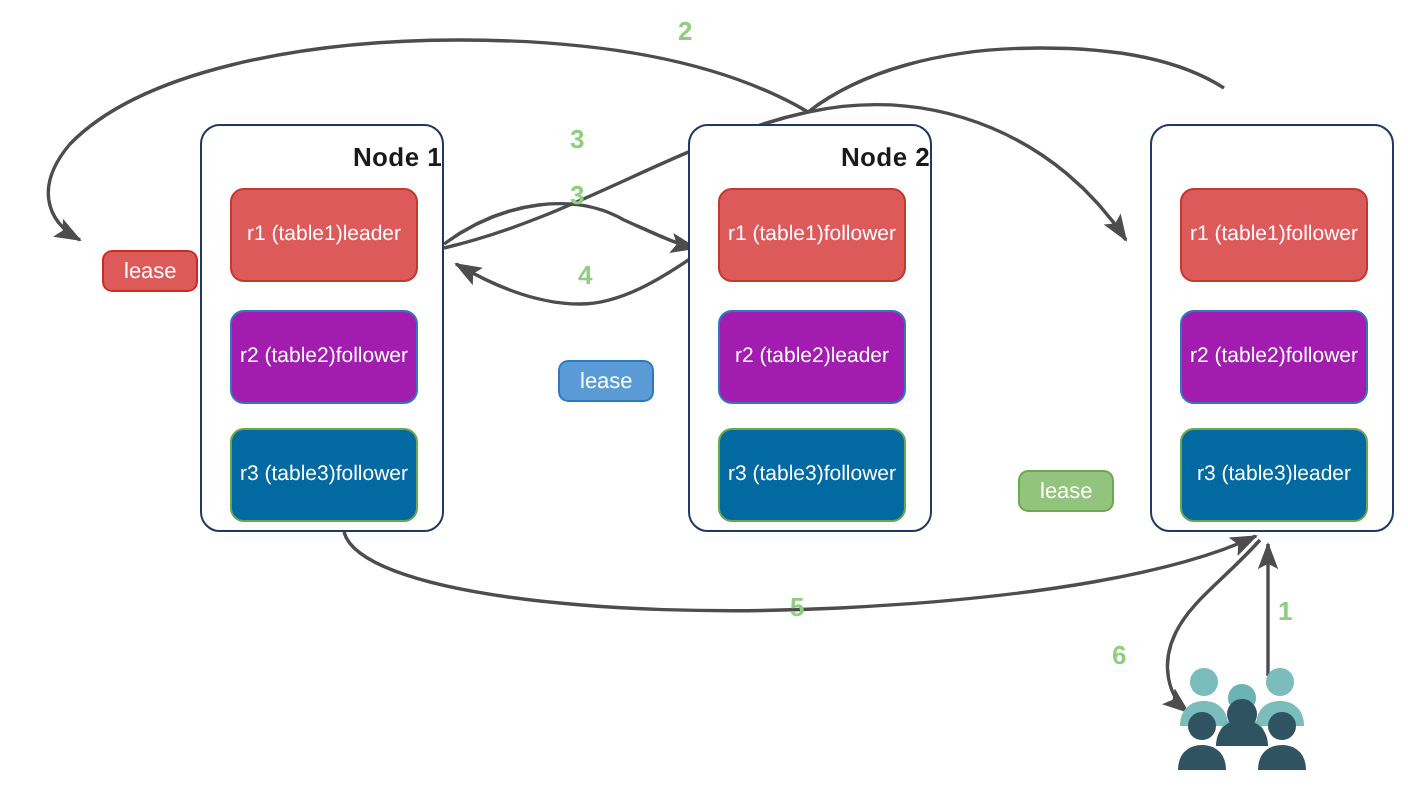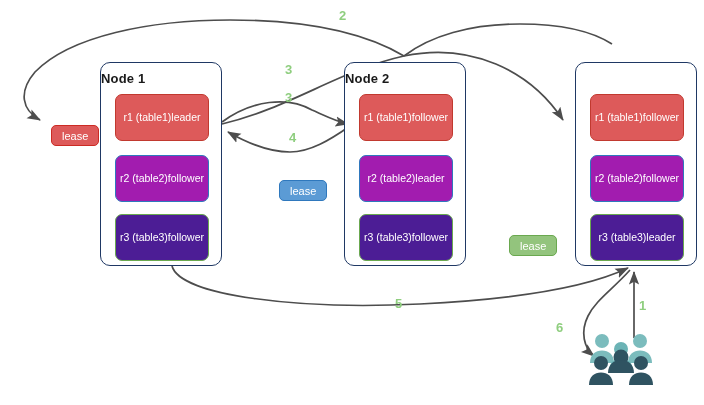--- a/index.html
+++ b/index.html
@@ -14,34 +14,34 @@
 
   .node{
     position:absolute;
     border:1.6px solid #1f3864;
     border-radius:10px;
     background:#ffffff;
     box-sizing:border-box;
   }
   .node-title{
     position:absolute;left:0;right:0;top:8px;
-    text-align:left;
+    text-align:right;
     font-size:13px;font-weight:bold;color:#1a1a1a;
     letter-spacing:.2px;
   }
   .replica{
     position:absolute;left:14px;width:94px;height:47px;
     border-radius:7px;
     display:flex;flex-direction:row;align-items:center;justify-content:center;
     color:#ffffff;font-size:10.5px;line-height:13px;text-align:center;
     box-sizing:border-box;
   }
   .rep-red   {background:#dd5a5a;border:1.4px solid #c1392f;}
   .rep-blue  {background:#a21caf;border:1.4px solid #2f78bd;}
-  .rep-green {background:#4c1d95;border:1.4px solid #6aa84f;}
+  .rep-green {background:#0369a1;border:1.4px solid #6aa84f;}
   .replica span{display:block;}
 
   .lease{
     position:absolute;
     height:21px;min-width:48px;padding:0 10px;
     border-radius:5px;
     display:flex;align-items:center;justify-content:center;
     color:#ffffff;font-size:11px;
     box-sizing:border-box;
     margin-top:14px;

